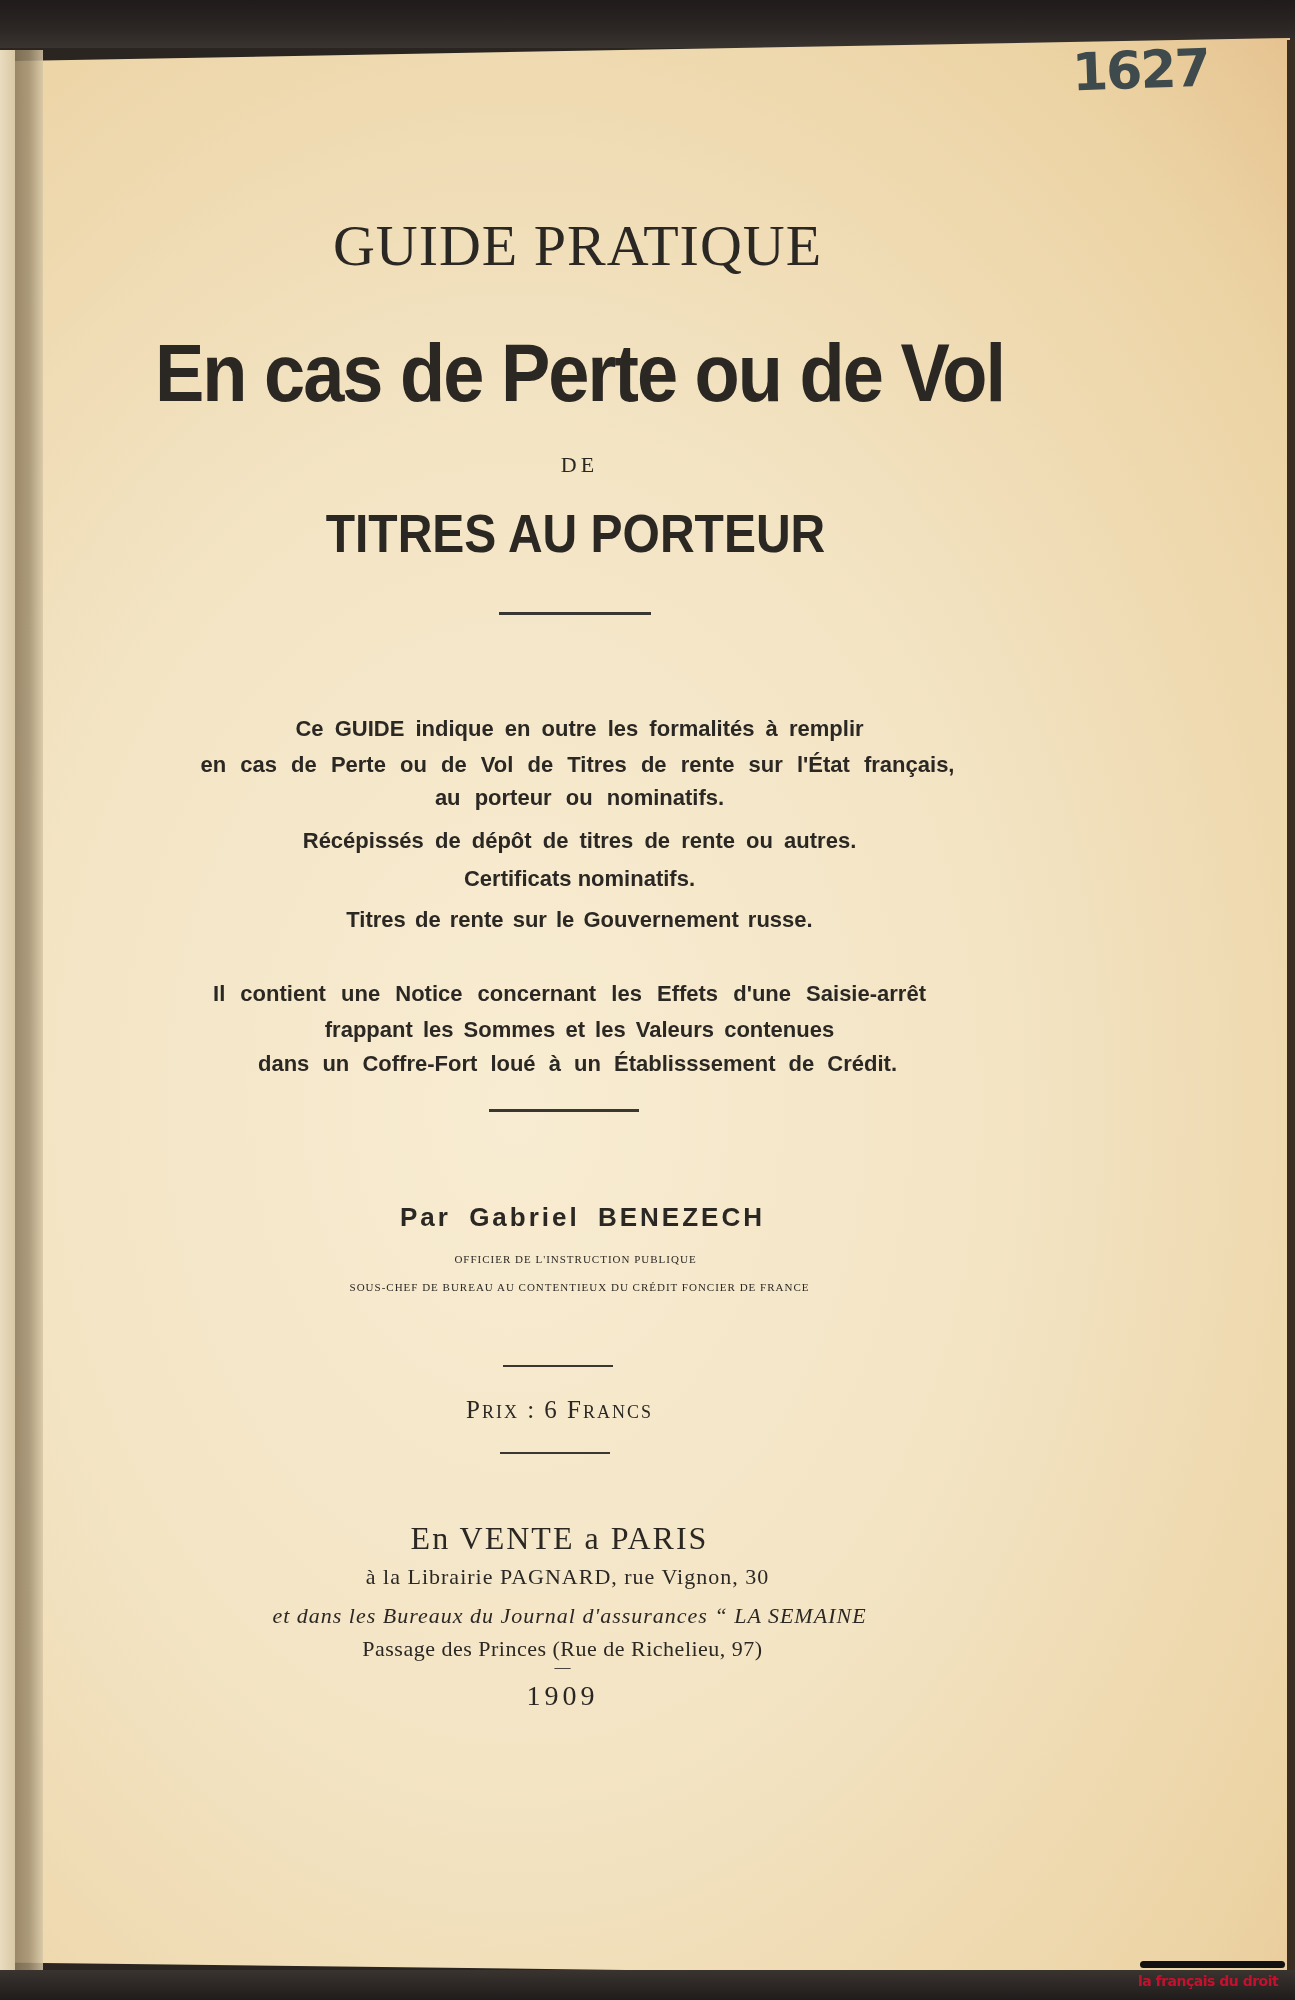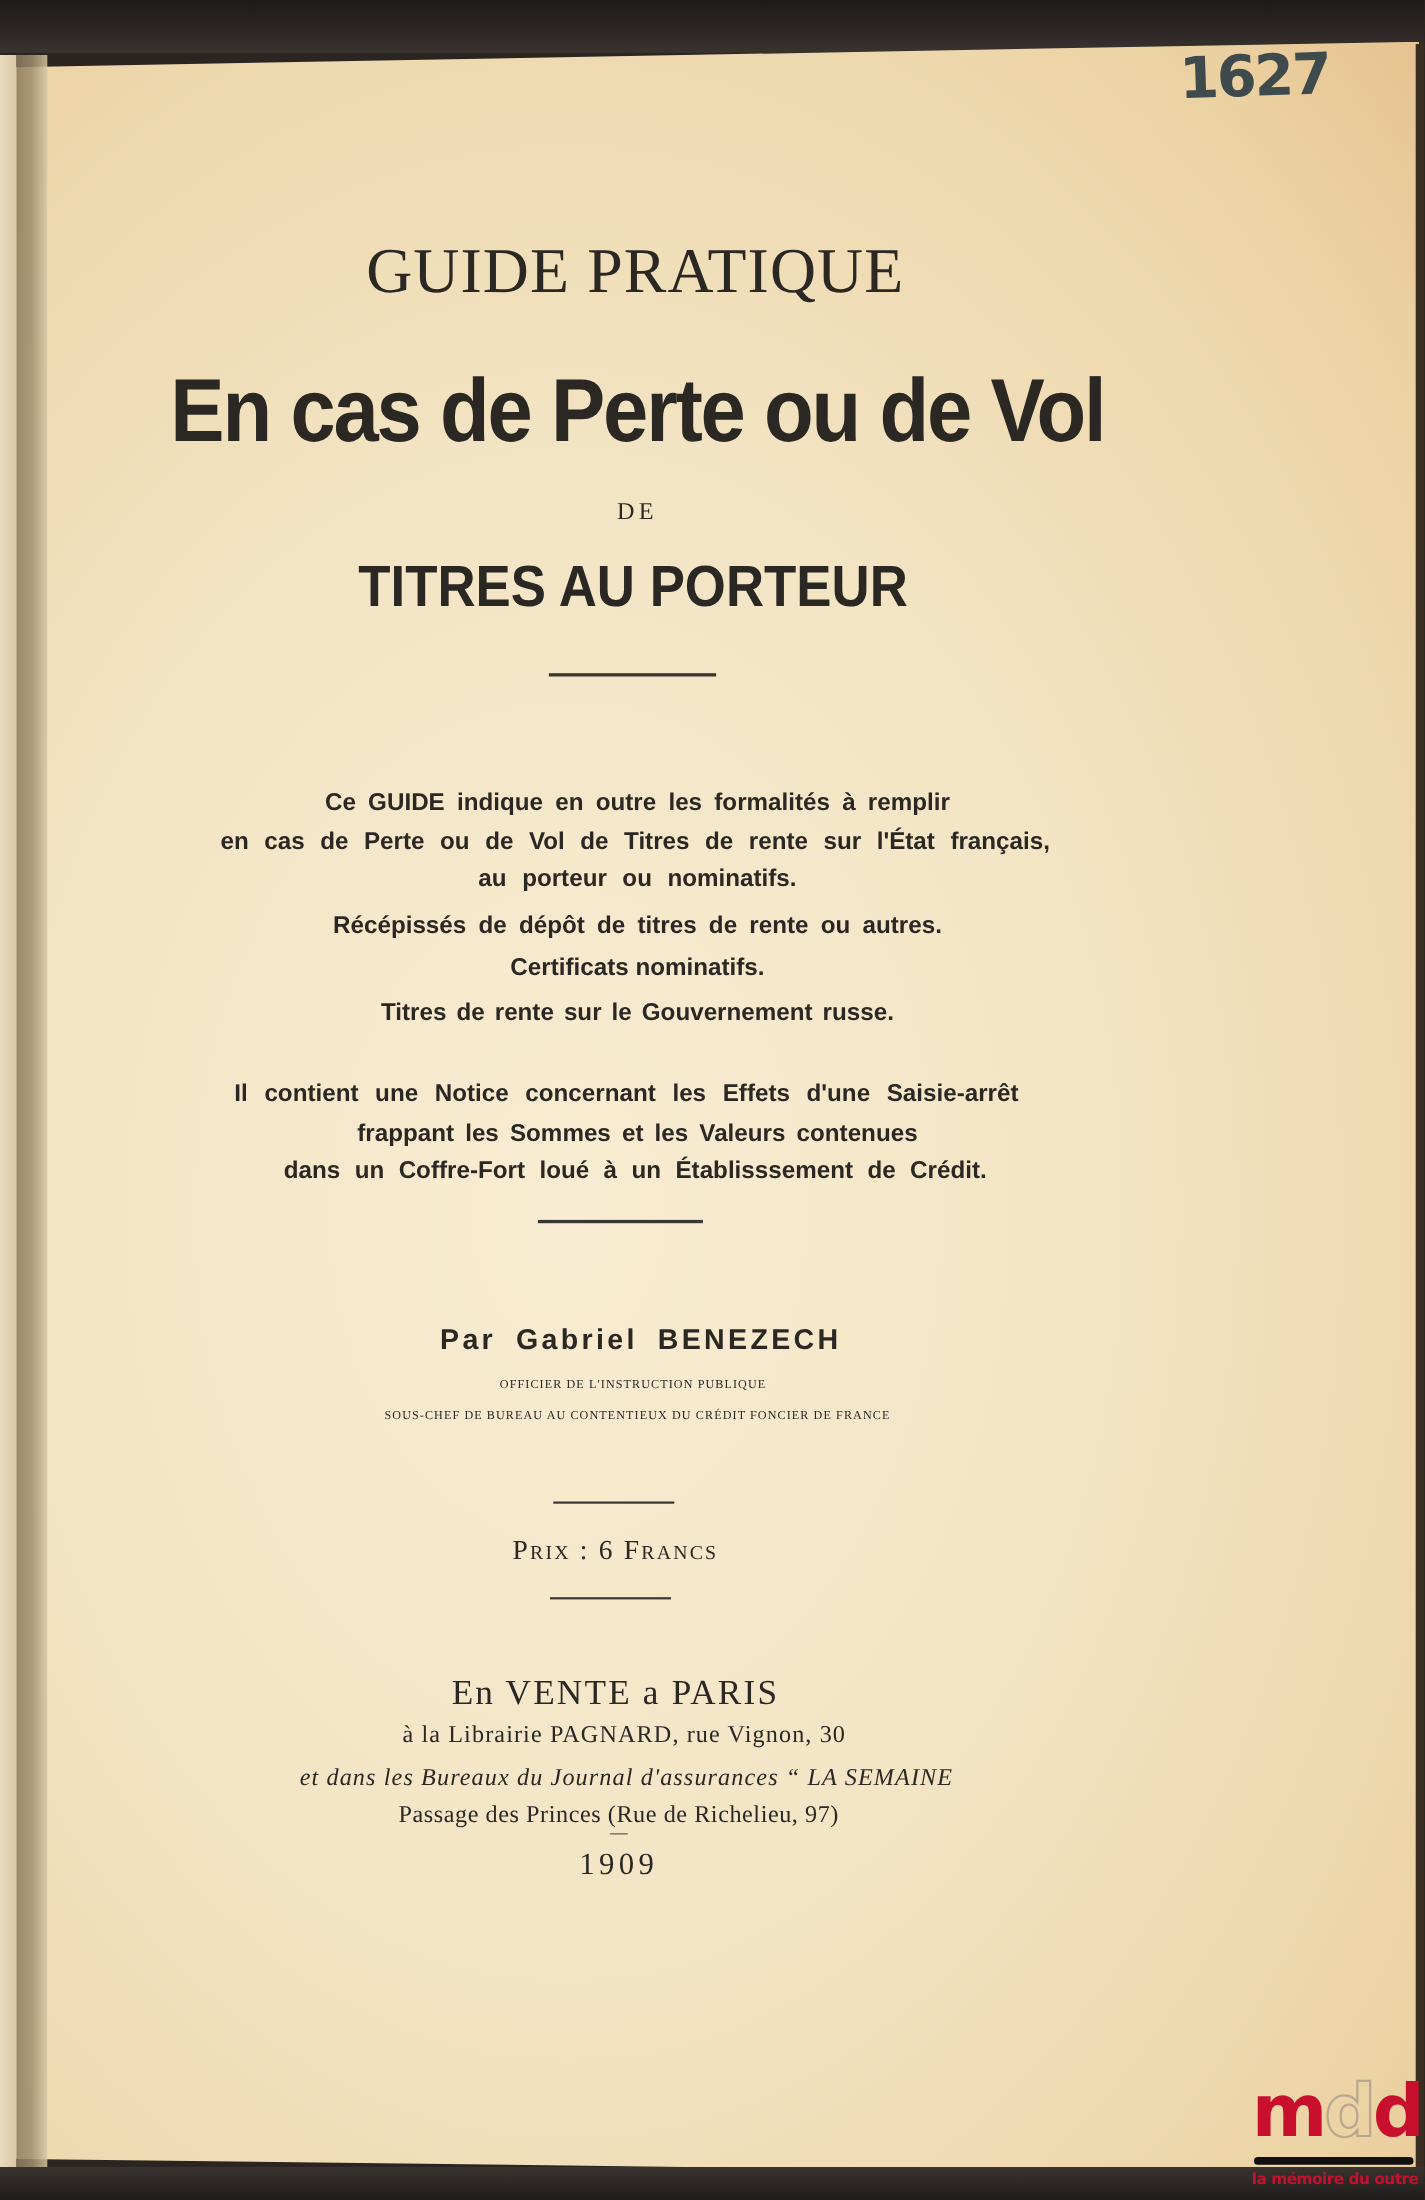--- a/index.html
+++ b/index.html
@@ -113,16 +113,15 @@
 <div class="divider" style="left:500px; top:1452px; width:110px; height:2px;"></div>
 
 <div class="line serif-title" style="top:1520px; font-size:32px; letter-spacing:2px; left:-88px;">En VENTE a PARIS</div>
 <div class="line serif-title" style="top:1564px; font-size:22px; letter-spacing:1px; left:-80px;">à la Librairie PAGNARD, rue Vignon, 30</div>
 <div class="line serif-title" style="top:1603px; font-size:22px; font-style:italic; letter-spacing:1px; left:-78px;">et dans les Bureaux du Journal d'assurances “ LA SEMAINE</div>
 <div class="line serif-title" style="top:1636px; font-size:22px; letter-spacing:0.5px; left:-85px;">Passage des Princes (Rue de Richelieu, 97)</div>
 <div class="line serif-title" style="top:1658px; font-size:16px; left:-85px;">—</div>
 <div class="line serif-title" style="top:1680px; font-size:28px; letter-spacing:4px; left:-85px;">1909</div>
 
 <div class="logo">
-  <div class="logo-mdd"><span>m</span><span class="outline">d</span><span>d</span></div>
   <div class="logo-bar"></div>
-  <div class="logo-tag">la mémoire du outre</div>
+  <div class="logo-tag">la français du droit</div>
 </div>
 
 </body></html>

